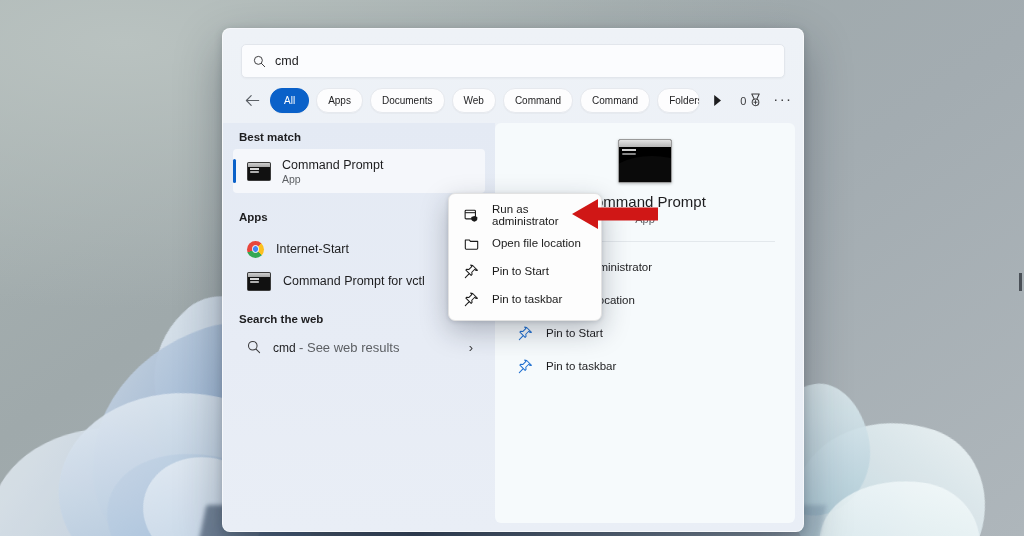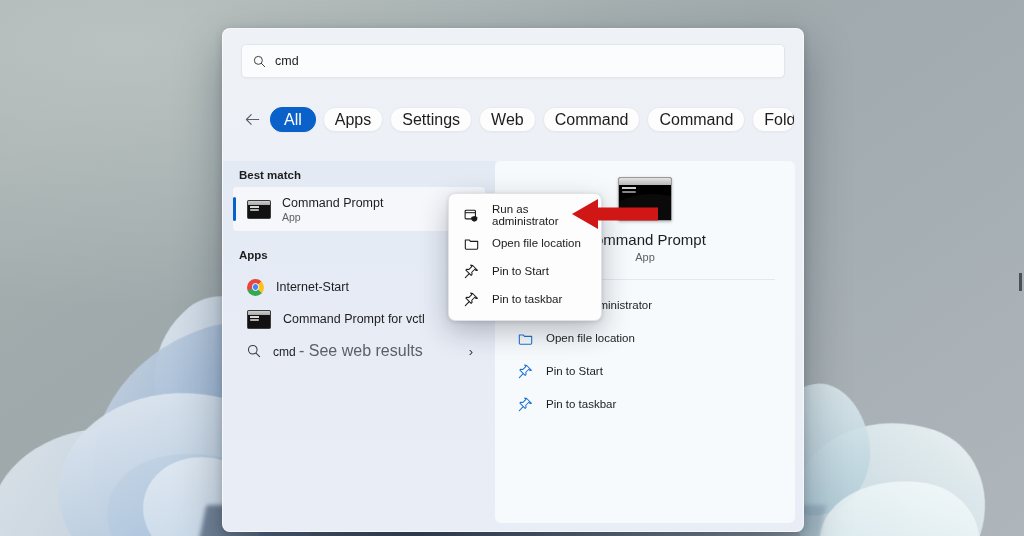--- a/index.html
+++ b/index.html
@@ -62,21 +62,21 @@
   }
 
   
   #search-window{
     position:absolute;left:222px;top:28px;width:580px;height:502px;
     border-radius:8px;
     background:linear-gradient(180deg,#eef2f7 0%, #e9eef6 100%);
     box-shadow:0 18px 46px rgba(20,30,45,.34), 0 2px 8px rgba(20,30,45,.18);
     overflow:hidden;
     border:1px solid rgba(255,255,255,.55);
-    display:flex;flex-direction:column;gap:19px;
+    display:flex;flex-direction:column;
   }
   #search-header{padding:15px 18px 0 18px;flex:0 0 auto;}
   #search-box{
     height:32px;background:#fbfcfe;border:1px solid #e2e6ec;border-radius:5px;
     display:flex;align-items:center;gap:9px;padding:0 11px;
     box-shadow:0 1px 2px rgba(0,0,0,.035);
   }
   #search-box .mag{flex:0 0 auto;display:flex;}
   #search-input{
     border:0;outline:0;background:transparent;flex:1;
@@ -90,21 +90,21 @@
     flex:0 0 auto;
   }
   .back-arrow{
     width:22px;height:22px;display:flex;align-items:center;justify-content:center;
     cursor:default;flex:0 0 auto;
   }
   .chip{
     height:23px;border-radius:12px;background:#fdfdfe;
     border:1px solid #e6e9ee;
     display:flex;align-items:center;padding:0 11px;
-    font-size:16px;color:#1d1d1f;white-space:nowrap;flex:0 0 auto;
+    font-size:10px;color:#1d1d1f;white-space:nowrap;flex:0 0 auto;
     box-shadow:0 1px 1px rgba(0,0,0,.03);
   }
   .chip.active{background:#0a61c9;border-color:#0a61c9;color:#fff;font-weight:400;padding:0 13px;}
   .chip.clipped{width:30px;overflow:hidden;padding-right:0;}
   .chev-more{width:18px;height:18px;display:flex;align-items:center;justify-content:center;flex:0 0 auto;margin-left:1px;}
   .spacer{flex:1 1 auto;}
   .rewards{display:flex;align-items:center;gap:3px;font-size:11px;color:#3b3b3d;flex:0 0 auto;}
   .dots{font-size:15px;color:#3b3b3d;letter-spacing:1.4px;padding:0 4px 5px 4px;flex:0 0 auto;}
 
   
@@ -163,21 +163,21 @@
   .chrome-icon::after{
     content:"";position:absolute;left:4.6px;top:4.6px;width:7.8px;height:7.8px;
     border-radius:50%;background:#4285f4;border:1.4px solid #fff;box-sizing:border-box;
   }
 
   #web-row{
     display:flex;align-items:center;gap:12px;height:32px;
     padding-left:14px;margin:0 10px;border-radius:4px;
   }
   #web-row .wtext{font-size:12px;color:#1d1d1f;flex:1;}
-  #web-row .wtext .sub{color:#5c5f63;font-size:16px;}
+  #web-row .wtext .sub{color:#5c5f63;font-size:13px;}
   #web-row .chev{color:#3b3b3d;font-size:13px;padding-right:12px;}
 
   
   #preview-wrap{display:flex;flex-direction:column;align-items:center;padding-top:16px;}
   #preview-icon{
     width:52px;height:42px;background:#000;border:1px solid #9a9a9a;
     border-radius:2px;position:relative;overflow:hidden;
     box-shadow:0 1px 3px rgba(0,0,0,.25);
   }
   #preview-icon .titlebar{
@@ -251,21 +251,21 @@
 
   <div id="filter-row">
     <span class="back-arrow">
       <svg width="15" height="13" viewBox="0 0 17 14">
           <path d="M7 1.5 L1.6 7 L7 12.5 M1.6 7 H15.5" fill="none" stroke="#5b6066" stroke-width="1.3" stroke-linecap="round" stroke-linejoin="round"></path>
         </svg>
     </span>
 
     <span class="chip active">All</span>
     <span class="chip">Apps</span>
-    <span class="chip">Settings</span>
+    <span class="chip">Documents</span>
     <span class="chip">Web</span>
     <span class="chip">Command</span>
     <span class="chip">Command</span>
     <span class="chip clipped">Folders</span>
 
     <span class="chev-more">
       <svg width="11" height="13" viewBox="0 0 11 13">
           <path d="M2.2 1 L9 6.5 L2.2 12 Z" fill="#1d1d1f"></path>
         </svg>
     </span>
@@ -306,20 +306,21 @@
       <div class="app-row" style="margin-top:4px">
         <span class="chrome-icon"></span>
         <span class="label">Internet-Start</span>
       </div>
 
       <div class="app-row">
         <span class="cmd-icon"></span>
         <span class="label">Command Prompt for vctl</span>
       </div>
 
+      <div class="section-label" style="padding-top:16px">Search the web</div>
 
       <div id="web-row">
         <span style="display:flex;flex:0 0 auto;">
           <svg width="14" height="14" viewBox="0 0 16 16">
               <circle cx="6.6" cy="6.6" r="4.9" fill="none" stroke="#3b3b3d" stroke-width="1.2"></circle>
               <line x1="10.3" y1="10.3" x2="14.4" y2="14.4" stroke="#3b3b3d" stroke-width="1.2" stroke-linecap="round"></line>
             </svg>
         </span>
         <span class="wtext">
           <span>cmd</span>

